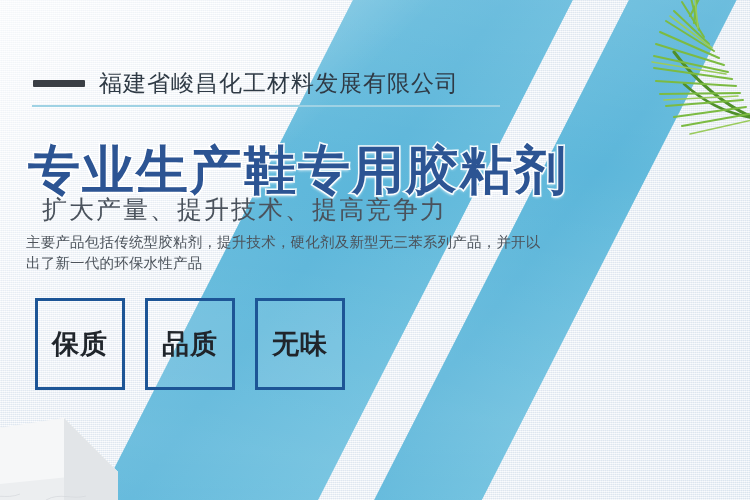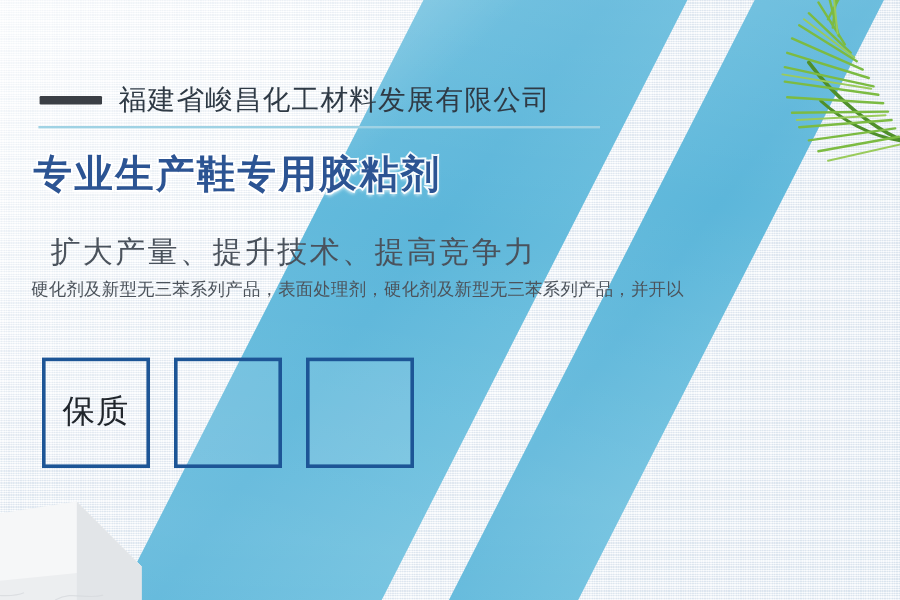--- a/index.html
+++ b/index.html
@@ -50,22 +50,22 @@
 
   .company-row{position:absolute;left:33px;top:68px;display:flex;align-items:center;}
   .dash{width:52px;height:7px;background:#3b3f45;border-radius:1px;margin-right:14px;}
   .company-name{
     font-size:23px;color:#2f3a45;letter-spacing:1px;white-space:nowrap;
     font-family:"DejaVu Sans","Liberation Sans",sans-serif;
   }
   .rule{position:absolute;left:32px;top:105px;width:468px;height:2px;background:#9fd2e4;}
 
   .headline{
-    position:absolute;left:28px;top:124px;white-space:nowrap;
-    font-size:32px;font-weight:bold;color:#2c5493;letter-spacing:2px;
+    position:absolute;left:28px;top:136px;white-space:nowrap;
+    font-size:52px;font-weight:bold;color:#2c5493;letter-spacing:2px;
     font-family:Liberation Serif, serif;
     -webkit-text-stroke:3px rgba(255,255,255,.92);
     paint-order:stroke fill;
     text-shadow:0 2px 3px rgba(255,255,255,.9);
   }
 
   .subhead{
     position:absolute;left:42px;top:193px;white-space:nowrap;
     font-size:25px;color:#4a525c;letter-spacing:2px;
     font-family:"DejaVu Sans","Liberation Sans",sans-serif;
@@ -78,21 +78,21 @@
   }
   .para div{white-space:nowrap;}
 
   .features{position:absolute;left:35px;top:298px;display:flex;gap:20px;}
   .feature{
     width:90px;height:92px;border:3px solid #1d5596;box-sizing:border-box;
     display:flex;flex-direction:column;align-items:center;justify-content:center;
     background:rgba(255,255,255,.10);
   }
   .feature span{
-    font-size:27px;line-height:32px;color:#20252b;font-weight:400;letter-spacing:1px;
+    font-size:27px;line-height:32px;color:#20252b;font-weight:700;letter-spacing:1px;
     font-family:"DejaVu Sans","Liberation Sans",sans-serif;
   }
 </style>
 </head>
 <body>
 
 <div class="banner">
 
   <div class="noise"></div>
 
@@ -154,27 +154,30 @@
       <div class="company-name">福建省峻昌化工材料发展有限公司</div>
     </div>
 
     <div class="rule"></div>
 
     <div class="headline">专业生产鞋专用胶粘剂</div>
 
     <div class="subhead">扩大产量、提升技术、提高竞争力</div>
 
     <div class="para">
-      <div>硬化剂及新型无三苯系列产品，表面处理剂，硬化剂及新型无三苯系列产品，并开以</div>
+      <div>主要产品包括传统型胶粘剂，提升技术，硬化剂及新型无三苯系列产品，并开以</div>
+      <div>出了新一代的环保水性产品</div>
     </div>
 
     <div class="features">
       <div class="feature">
         <span>保质</span>
       </div>
       <div class="feature">
+        <span>品质</span>
       </div>
       <div class="feature">
+        <span>无味</span>
       </div>
     </div>
 
   </div>
 </div>
 
 </body></html>

